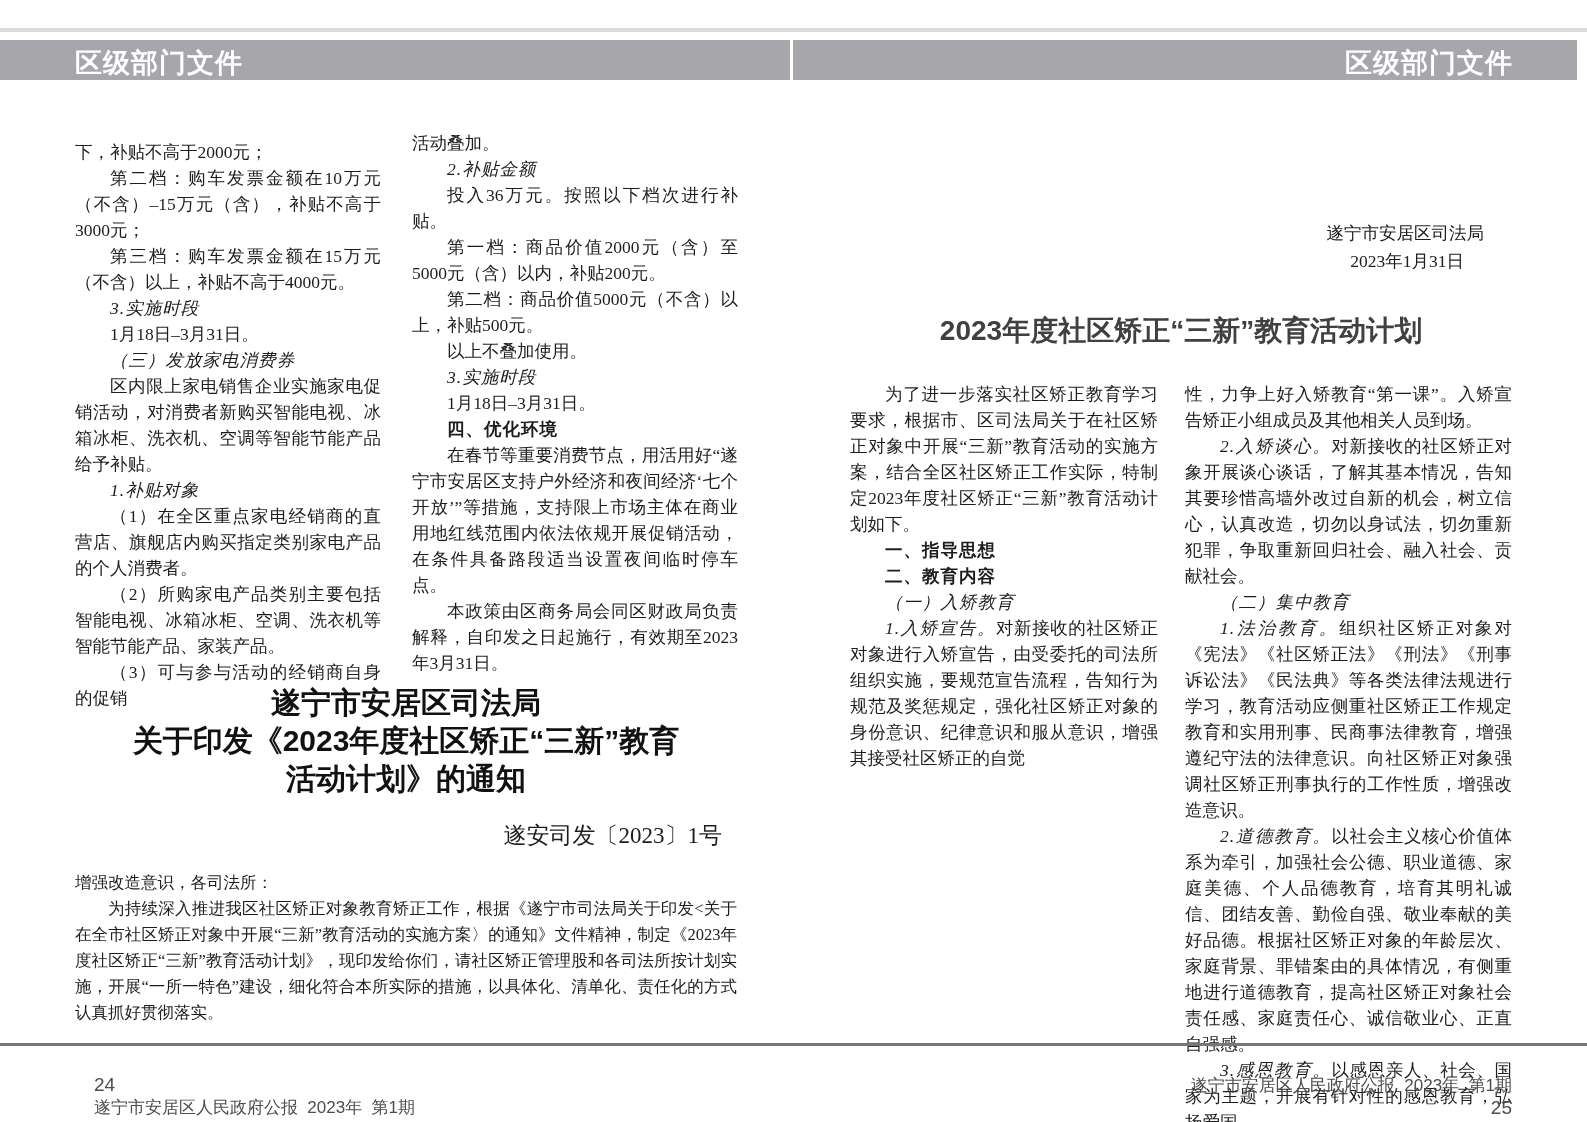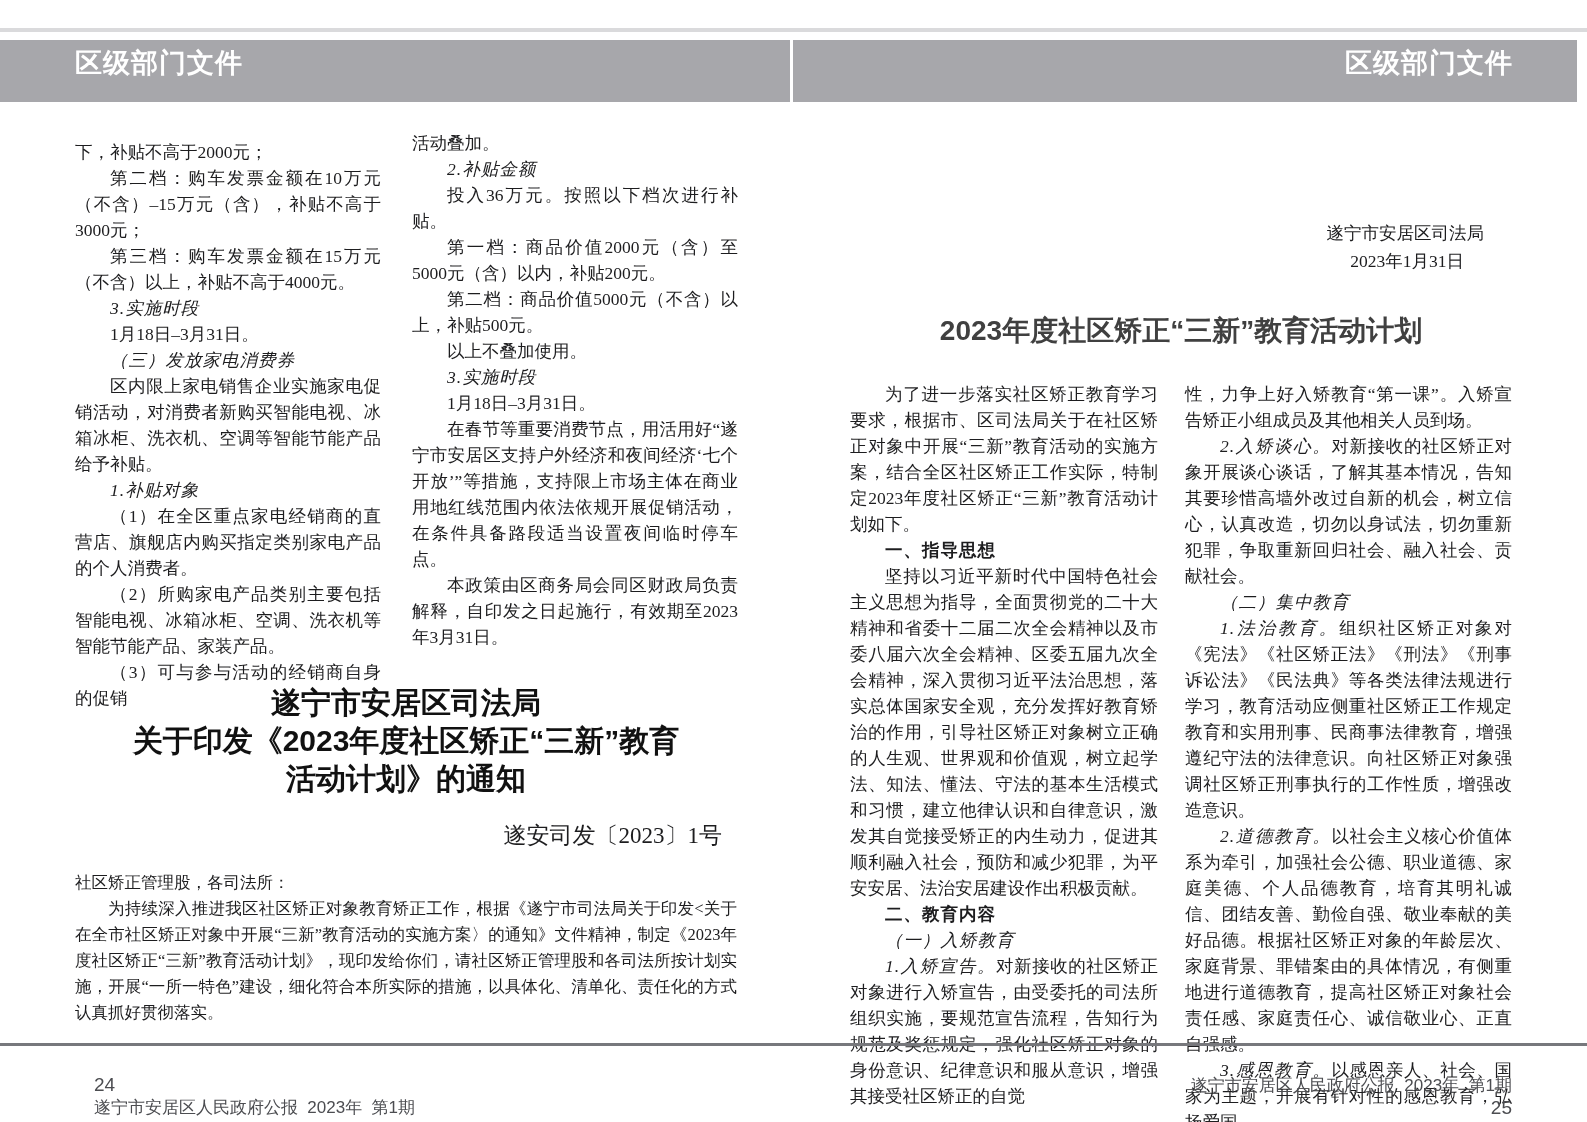--- a/index.html
+++ b/index.html
@@ -2,21 +2,21 @@
 <html><head>
 <meta charset="utf-8">
 <style>
   html,body { margin:0; padding:0; background:#e9e9e9; }
   .spread {
     position:relative; width:1587px; height:1122px; background:#ffffff;
     font-family:"Liberation Serif", serif; color:#1d1d1f; overflow:hidden;
     margin:0 auto;
   }
   .top-rule { position:absolute; left:0; top:28px; width:1587px; height:4px; background:#dadadc; }
-  .header-bar { position:absolute; top:40px; height:62px; background:#a7a7ab; }
+  .header-bar { position:absolute; top:40px; height:40px; background:#a7a7ab; }
   .header-bar-left  { left:0;   width:790px; }
   .header-bar-right { left:793px; width:784px; }
   .header-label {
     position:absolute; top:0; line-height:47px; color:#ffffff;
     font-family:"Liberation Sans", sans-serif; font-weight:bold; font-size:27px; letter-spacing:1px;
   }
   .header-label.left  { left:75px; }
   .header-label.right { right:64px; }
 
   .col { position:absolute; }
@@ -93,45 +93,45 @@
     </div>
   <div class="col col-l2">
       <p class="blk body noindent">活动叠加。</p>
       <p class="blk kai">2.补贴金额</p>
       <p class="blk body">投入36万元。按照以下档次进行补贴。</p>
       <p class="blk body">第一档：商品价值2000元（含）至5000元（含）以内，补贴200元。</p>
       <p class="blk body">第二档：商品价值5000元（不含）以上，补贴500元。</p>
       <p class="blk body">以上不叠加使用。</p>
       <p class="blk kai">3.实施时段</p>
       <p class="blk body">1月18日–3月31日。</p>
+      <p class="blk heading">四、优化环境</p>
       <p class="blk body">在春节等重要消费节点，用活用好“遂宁市安居区支持户外经济和夜间经济‘七个开放’”等措施，支持限上市场主体在商业用地红线范围内依法依规开展促销活动，在条件具备路段适当设置夜间临时停车点。</p>
       <p class="blk body">本政策由区商务局会同区财政局负责解释，自印发之日起施行，有效期至2023年3月31日。</p>
     </div>
 
   <div class="notice-title">
     <div>遂宁市安居区司法局</div>
     <div>关于印发《2023年度社区矫正“三新”教育</div>
     <div>活动计划》的通知</div>
   </div>
 
   <div class="doc-number">遂安司发〔2023〕1号</div>
 
   <div class="notice-block">
-    <p class="salutation">社区矫正管理股，各司法所：</p>
+    <p class="salutation">增强改造意识，各司法所：</p>
     <p class="body-par">为持续深入推进我区社区矫正对象教育矫正工作，根据《遂宁市司法局关于印发&lt;关于在全市社区矫正对象中开展“三新”教育活动的实施方案〉的通知》文件精神，制定《2023年度社区矫正“三新”教育活动计划》，现印发给你们，请社区矫正管理股和各司法所按计划实施，开展“一所一特色”建设，细化符合本所实际的措施，以具体化、清单化、责任化的方式认真抓好贯彻落实。</p>
   </div>
 
   <div class="signature">遂宁市安居区司法局</div>
   <div class="sign-date">2023年1月31日</div>
   <div class="plan-title">2023年度社区矫正“三新”教育活动计划</div>
 
   <div class="col col-r1">
       <p class="blk body">为了进一步落实社区矫正教育学习要求，根据市、区司法局关于在社区矫正对象中开展“三新”教育活动的实施方案，结合全区社区矫正工作实际，特制定2023年度社区矫正“三新”教育活动计划如下。</p>
       <p class="blk heading">一、指导思想</p>
-      <p class="blk body">坚持以习近平新时代中国特色社会主义思想为指导，全面贯彻党的二十大精神和省委十二届二次全会精神以及市委八届六次全会精神、区委五届九次全会精神，深入贯彻习近平法治思想，落实总体国家安全观，充分发挥好教育矫治的作用，引导社区矫正对象树立正确的人生观、世界观和价值观，树立起学法、知法、懂法、守法的基本生活模式和习惯，建立他律认识和自律意识，激发其自觉接受矫正的内生动力，促进其顺利融入社会，预防和减少犯罪，为平安安居、法治安居建设作出积极贡献。</p>
       <p class="blk heading">二、教育内容</p>
       <p class="blk kai">（一）入矫教育</p>
       <p class="blk body"><span class="kai-lead">1.入矫宣告。</span>对新接收的社区矫正对象进行入矫宣告，由受委托的司法所组织实施，要规范宣告流程，告知行为规范及奖惩规定，强化社区矫正对象的身份意识、纪律意识和服从意识，增强其接受社区矫正的自觉</p>
     </div>
   <div class="col col-r2">
       <p class="blk body noindent">性，力争上好入矫教育“第一课”。入矫宣告矫正小组成员及其他相关人员到场。</p>
       <p class="blk body"><span class="kai-lead">2.入矫谈心。</span>对新接收的社区矫正对象开展谈心谈话，了解其基本情况，告知其要珍惜高墙外改过自新的机会，树立信心，认真改造，切勿以身试法，切勿重新犯罪，争取重新回归社会、融入社会、贡献社会。</p>
       <p class="blk kai">（二）集中教育</p>
       <p class="blk body"><span class="kai-lead">1.法治教育。</span>组织社区矫正对象对《宪法》《社区矫正法》《刑法》《刑事诉讼法》《民法典》等各类法律法规进行学习，教育活动应侧重社区矫正工作规定教育和实用刑事、民商事法律教育，增强遵纪守法的法律意识。向社区矫正对象强调社区矫正刑事执行的工作性质，增强改造意识。</p>
       <p class="blk body"><span class="kai-lead">2.道德教育。</span>以社会主义核心价值体系为牵引，加强社会公德、职业道德、家庭美德、个人品德教育，培育其明礼诚信、团结友善、勤俭自强、敬业奉献的美好品德。根据社区矫正对象的年龄层次、家庭背景、罪错案由的具体情况，有侧重地进行道德教育，提高社区矫正对象社会责任感、家庭责任心、诚信敬业心、正直自强感。</p>

